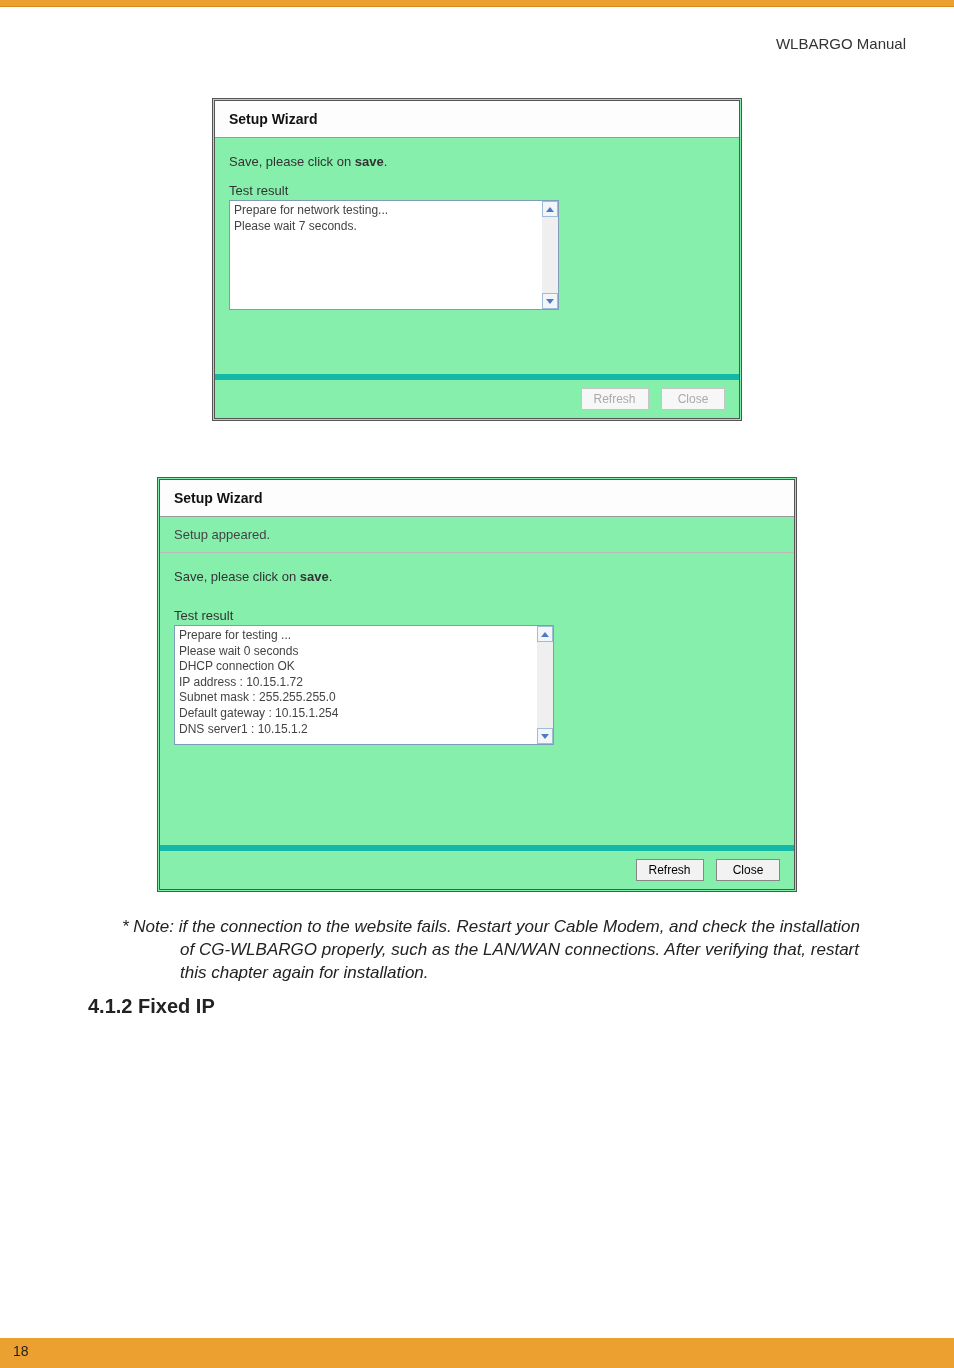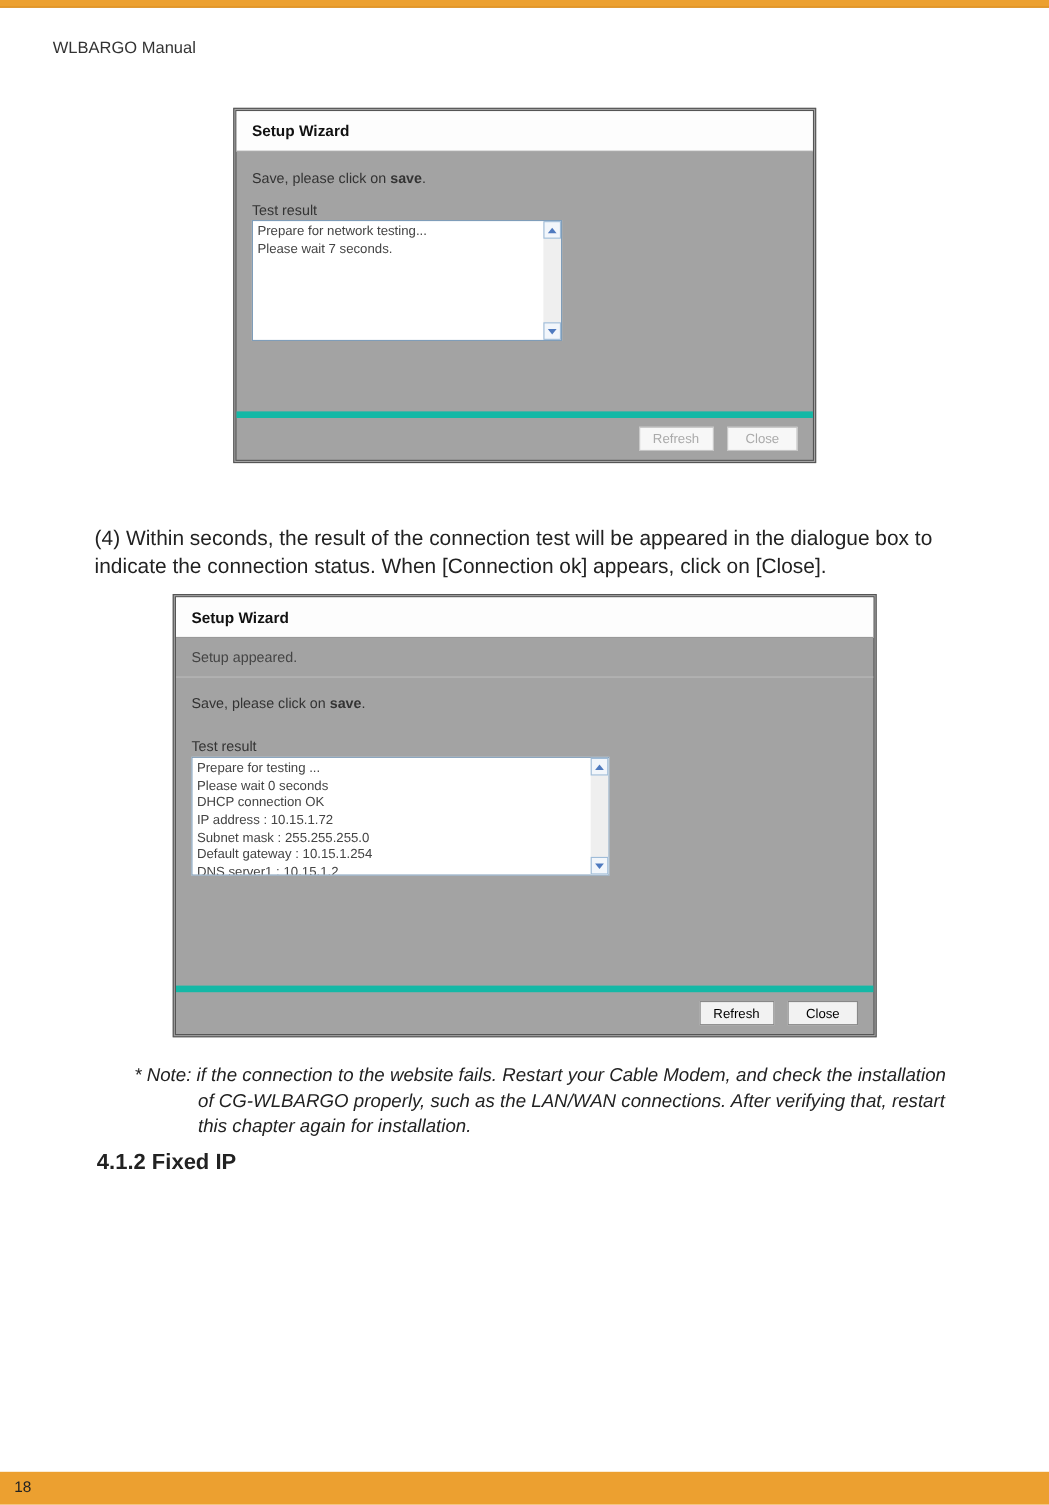--- a/index.html
+++ b/index.html
@@ -17,27 +17,28 @@
     border-bottom: 1px solid #d88a1e;
   }
   .page-content {
     padding: 28px 48px 0 48px;
   }
   .header-label {
     font-size: 15px;
     color: #333333;
     font-family: "Segoe UI", Arial, sans-serif;
     margin-bottom: 46px;
+    text-align: right;
   }
   .wizard-box {
     border: 3px double #555;
     width: 530px;
     margin: 0 auto 56px auto;
     font-family: Arial, sans-serif;
-    background: #a3a3a3;
+    background: #86efac;
   }
   .wizard-title {
     padding: 10px 14px;
     font-weight: bold;
     font-size: 14px;
     border-bottom: 1px solid #999;
     background: #fdfdfd;
     color: #111;
   }
   .wizard-sub {
@@ -50,21 +51,21 @@
     padding: 16px 14px 10px 14px;
     font-size: 13px;
     color: #333;
   }
   .save-line { margin-bottom: 14px; }
   .save-line b { font-weight: bold; }
   .save-line2 b { font-weight: bold; }
   .test-label { margin-bottom: 2px; }
   .textarea-wrap {
     position: relative;
-    width: 282px;
+    width: 330px;
     height: 110px;
     border: 1px solid #7f9db9;
     background: #fff;
     display: flex;
   }
   .textarea-content {
     flex: 1;
     padding: 2px 4px;
     font-size: 12px;
     color: #444;
@@ -113,21 +114,21 @@
     background: #f2f2f2;
     text-align: center;
     margin-left: 8px;
   }
   .btn.disabled {
     color: #aaa;
     border-color: #c5c5c5;
     background: #f7f7f7;
   }
   .wizard-box.box2 { width: 640px; margin-bottom: 24px; }
-  .box2 .textarea-wrap { width: 380px; height: 108px; }
+  .box2 .textarea-wrap { width: 380px; height: 120px; }
 
   .body-text {
     font-size: 19px;
     color: #222;
     line-height: 1.35;
     margin: 0 38px 12px 38px;
     font-family: "Myriad Pro", "Segoe UI", Arial, sans-serif;
   }
   .note-text {
     font-size: 17px;
@@ -192,23 +193,20 @@
         </div>
       </div>
       <div style="height: 54px;"></div>
     </div>
     <div class="wizard-footer">
       <span class="btn disabled">Refresh</span>
       <span class="btn disabled">Close</span>
     </div>
   </div>
 
-  <div class="body-text">
-    <span>(4) </span><span class="">Within seconds, the result of the connection test will be appeared in the dialogue box to indicate the connection status. When [Connection ok] appears, click on [Close].</span>
-  </div>
 
   <div class="wizard-box box2">
     <div class="wizard-title">Setup Wizard</div>
     <div class="wizard-sub">Setup appeared.</div>
     <div class="wizard-body">
       <div class="save-line save-line2">
         <span>Save, please click on </span><b>save</b><span>.</span>
       </div>
       <div style="height:10px;"></div>
       <div class="test-label">Test result</div>

